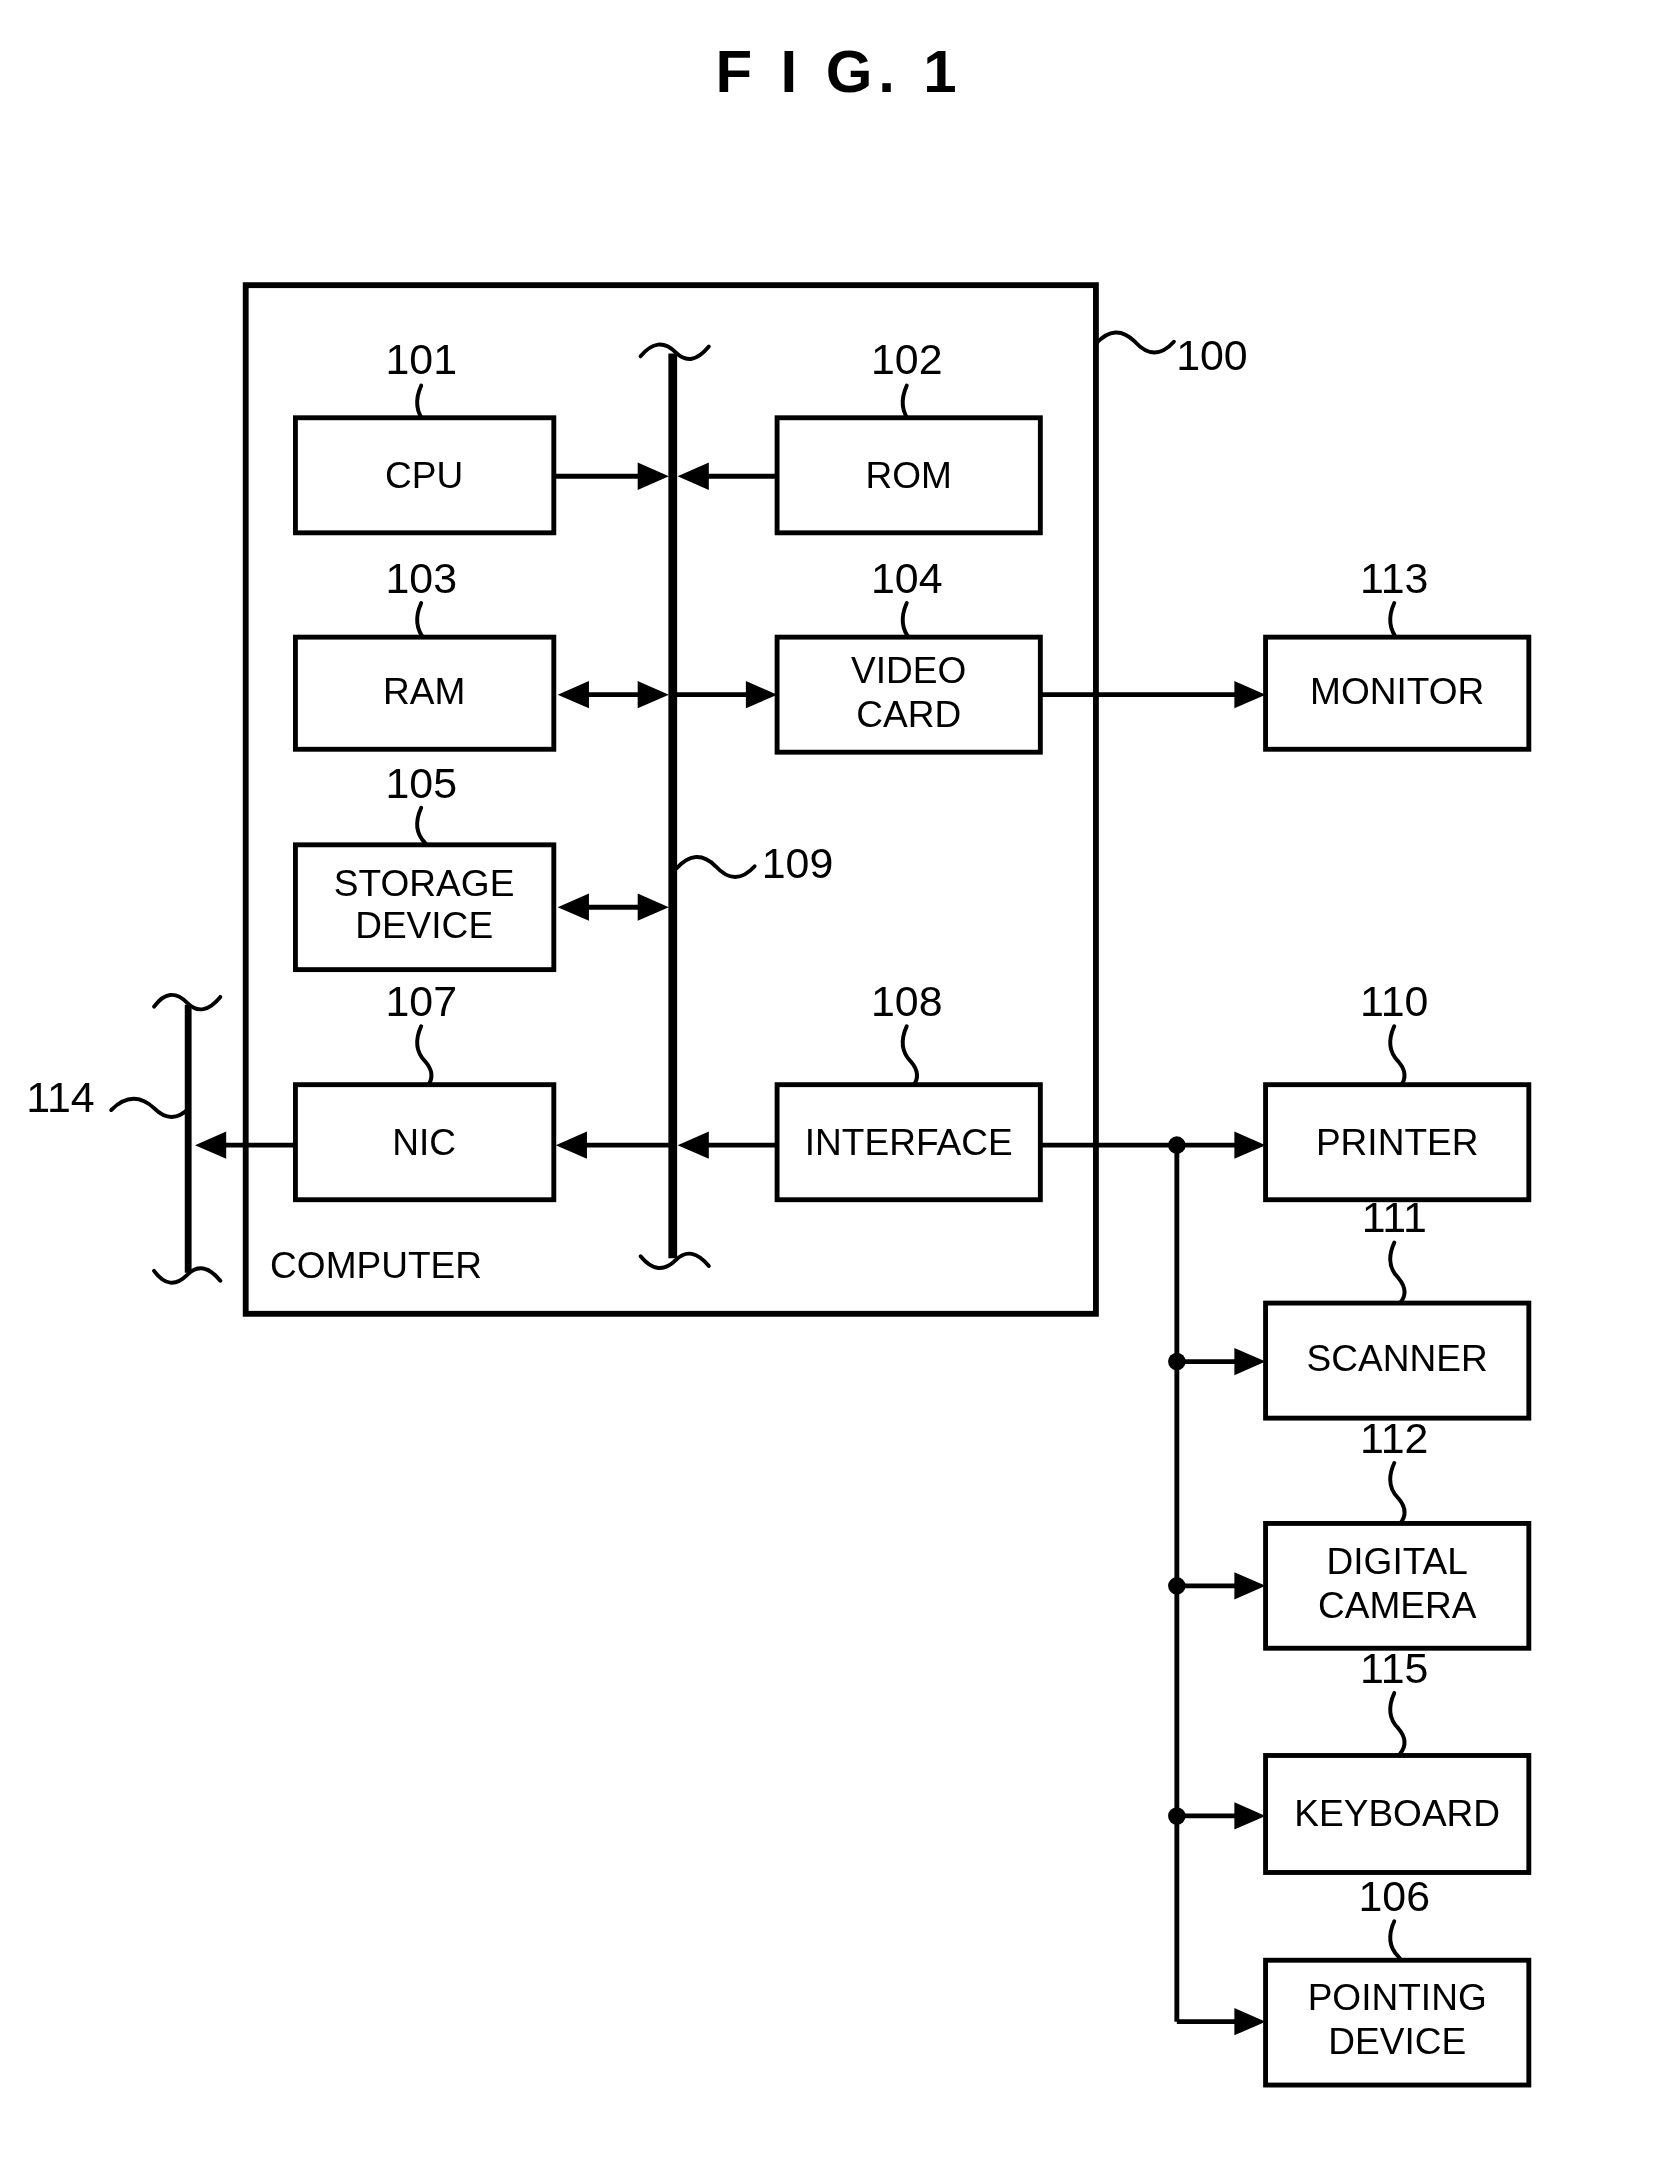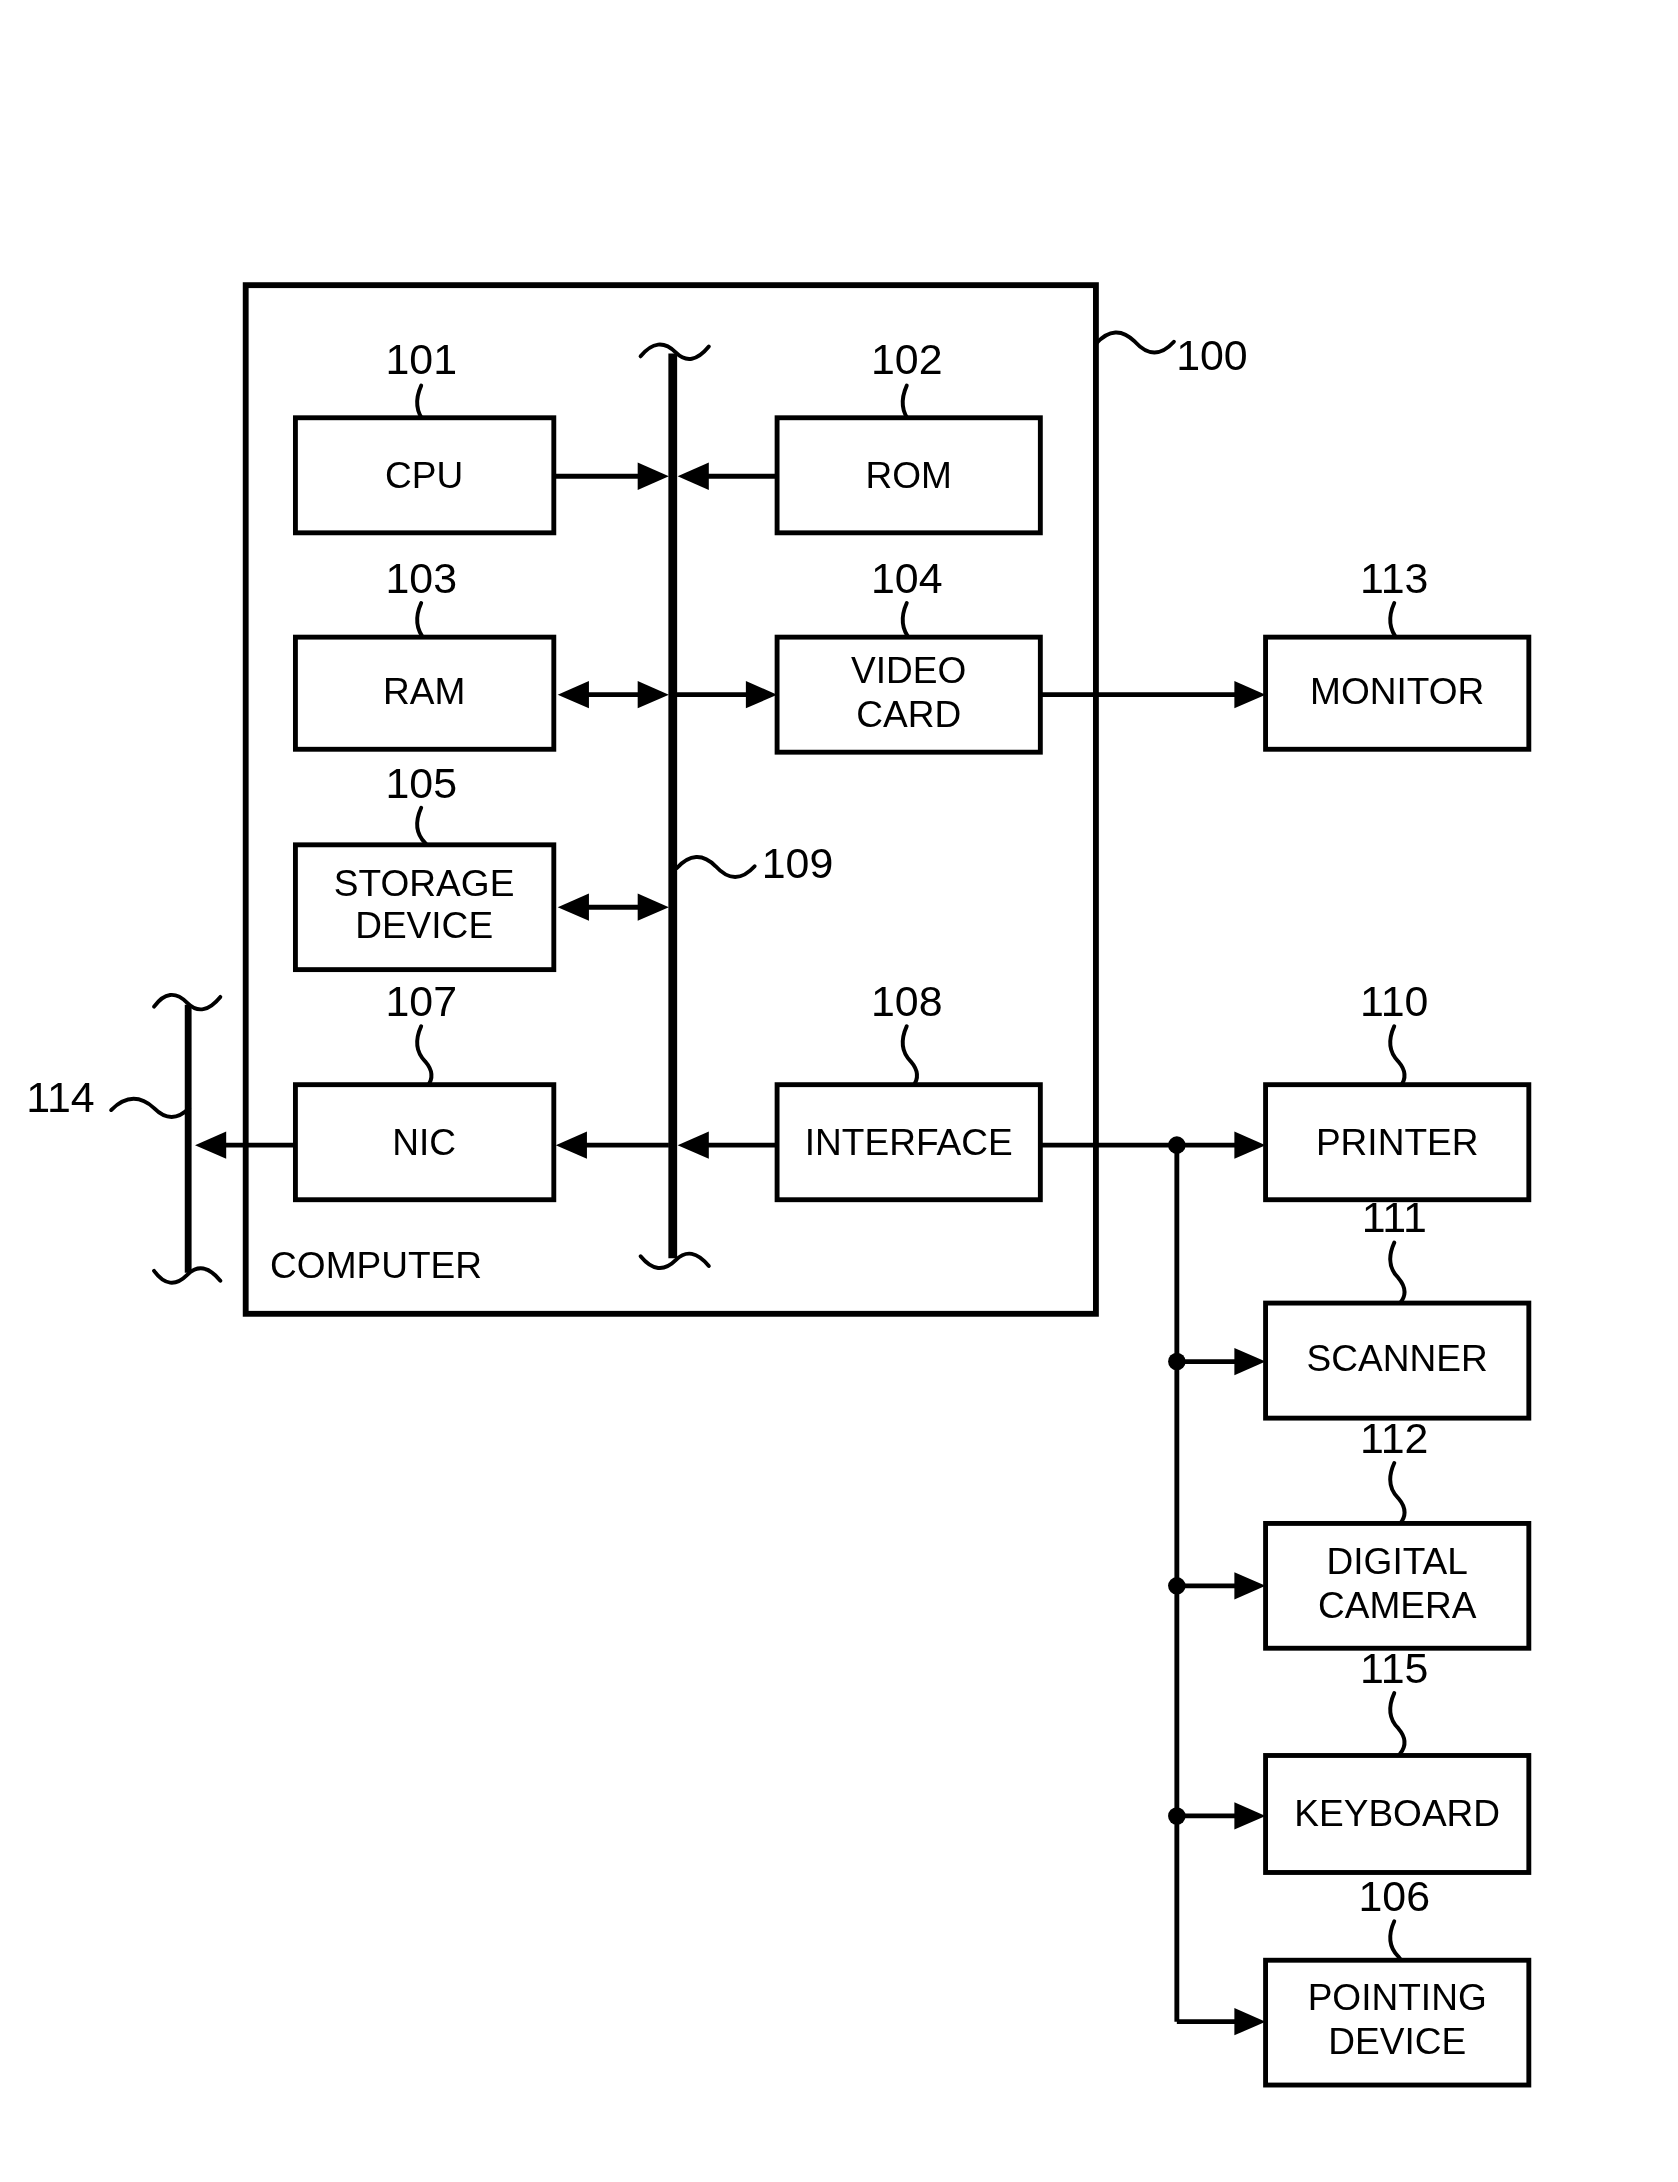--- a/index.html
+++ b/index.html
@@ -22,20 +22,21 @@
   .arrow{stroke:#000;stroke-width:5;fill:none;}
   .leader{stroke:#000;stroke-width:4;fill:none;stroke-linecap:round;}
   .brk{stroke:#000;stroke-width:7;fill:none;}
   .dot{fill:#000;}
 </style>
 </head>
 <body>
 
 <div id="fig">
 
+  <div class="fig-title">F I G. 1</div>
 
   <svg viewBox="0 0 1721 2238">
 
     <rect class="outer" x="252" y="292" width="872" height="1055"></rect>
 
     <path class="leader" d="M1124 352 q20 -22 40 -2 q20 22 40 0"></path>
     <text class="ref" x="1243" y="367">100</text>
 
     <text class="comp-label" x="277" y="1300">COMPUTER</text>
 

